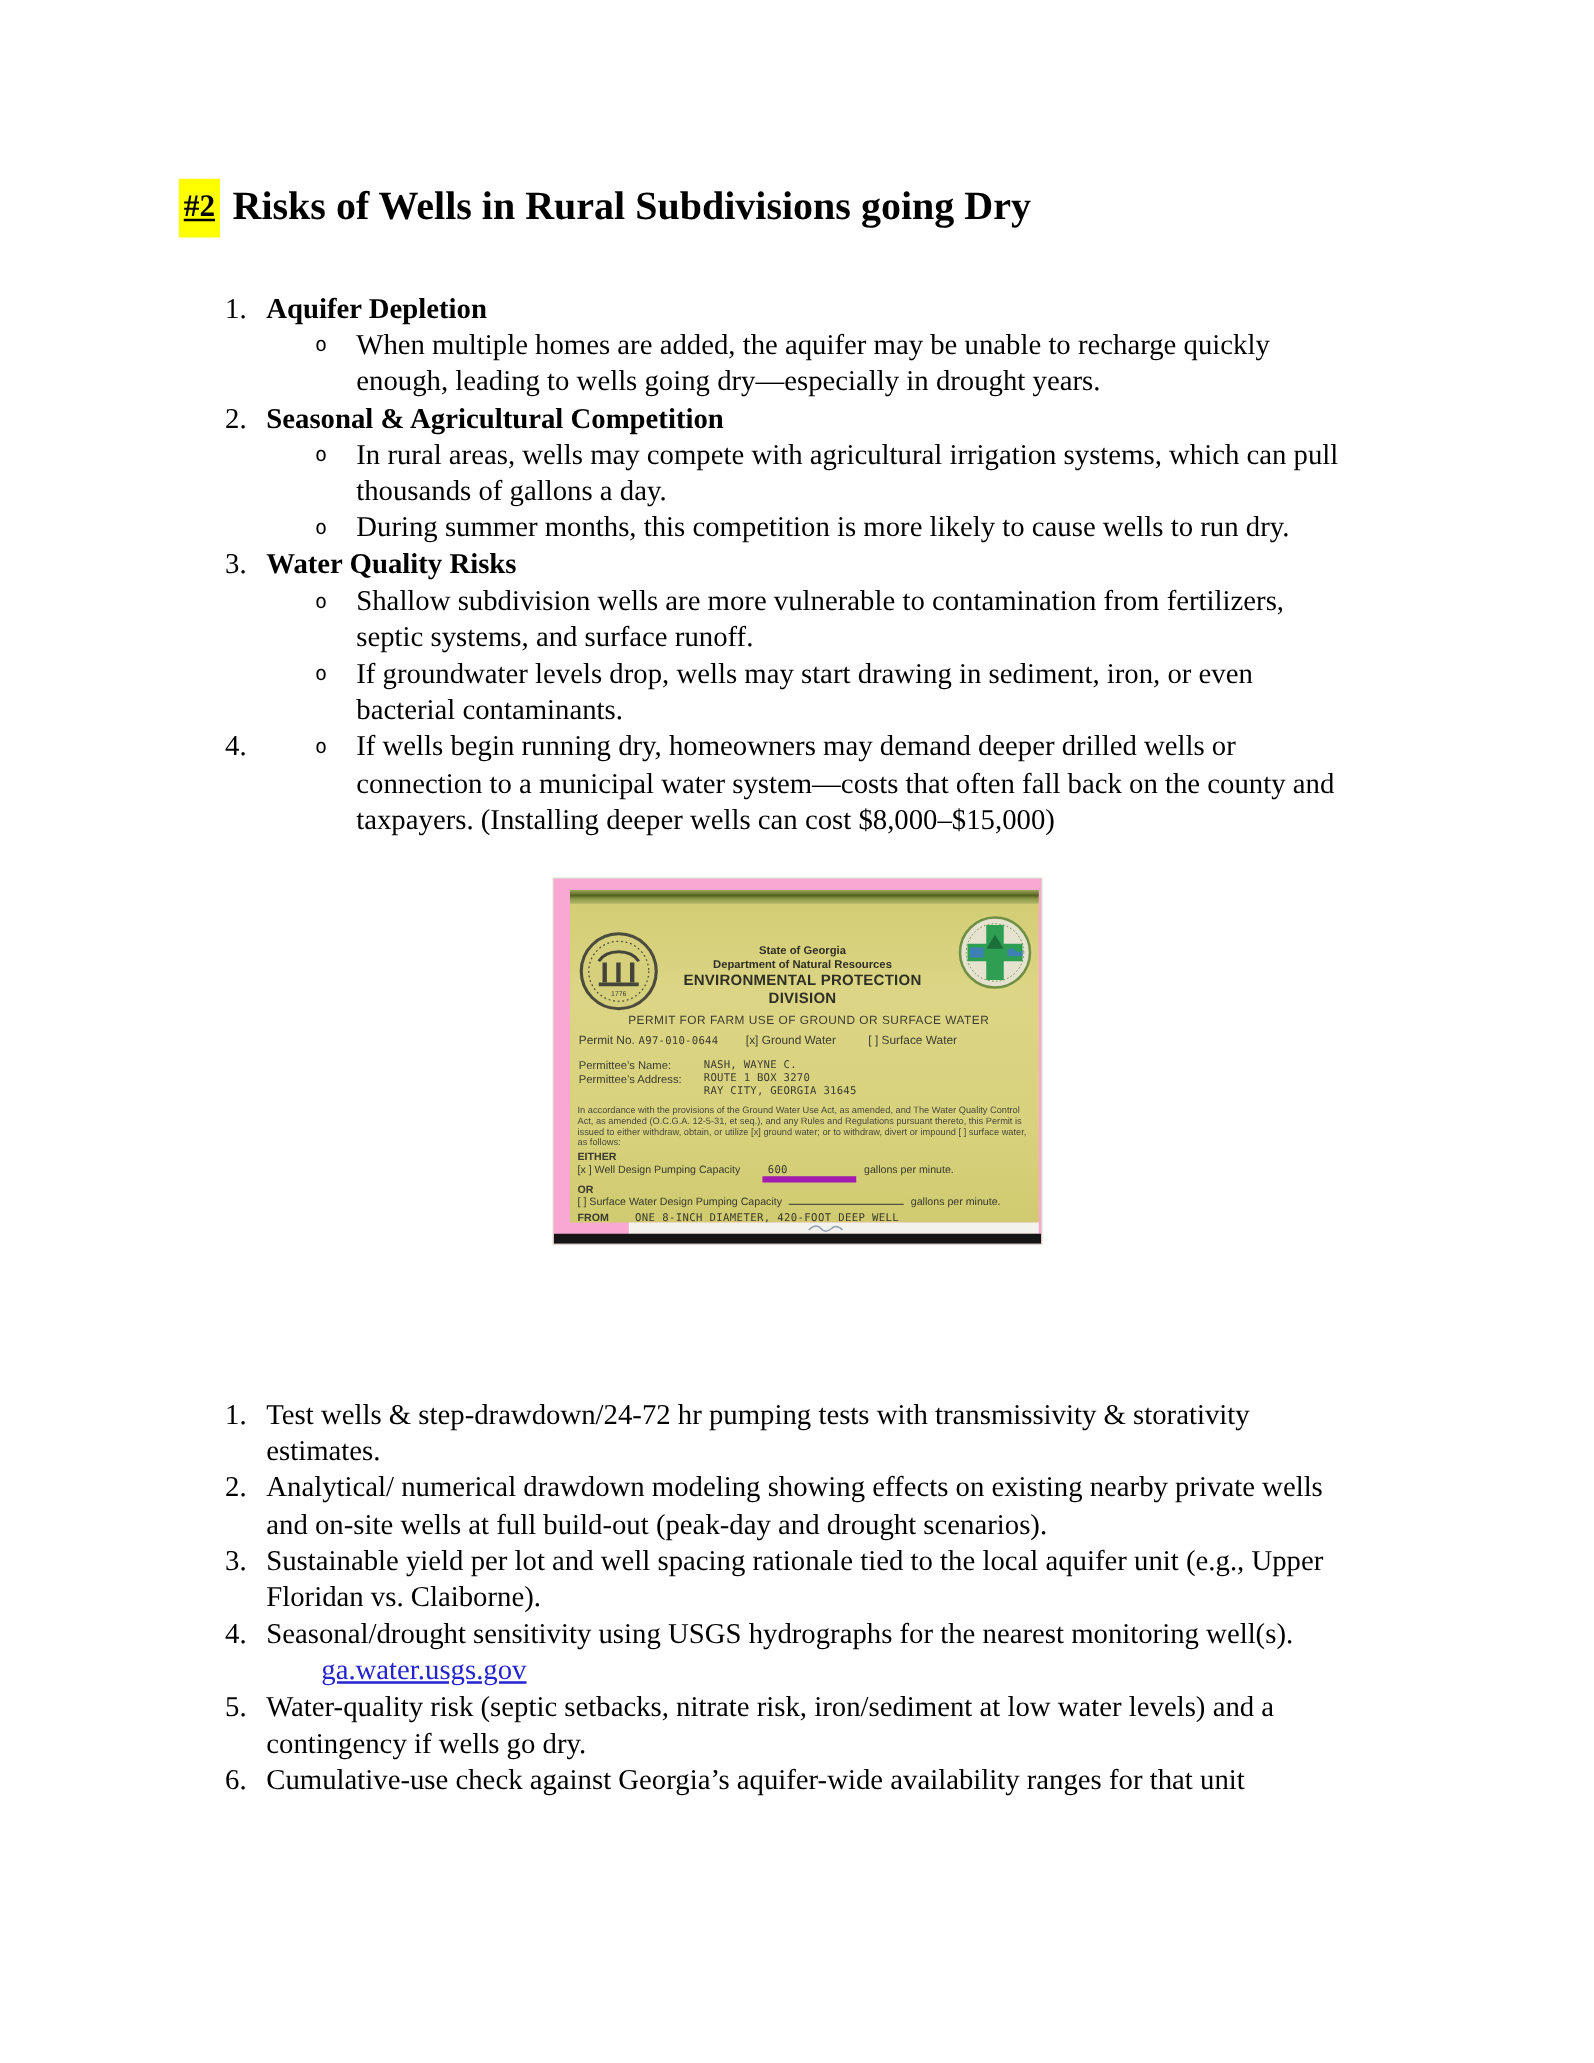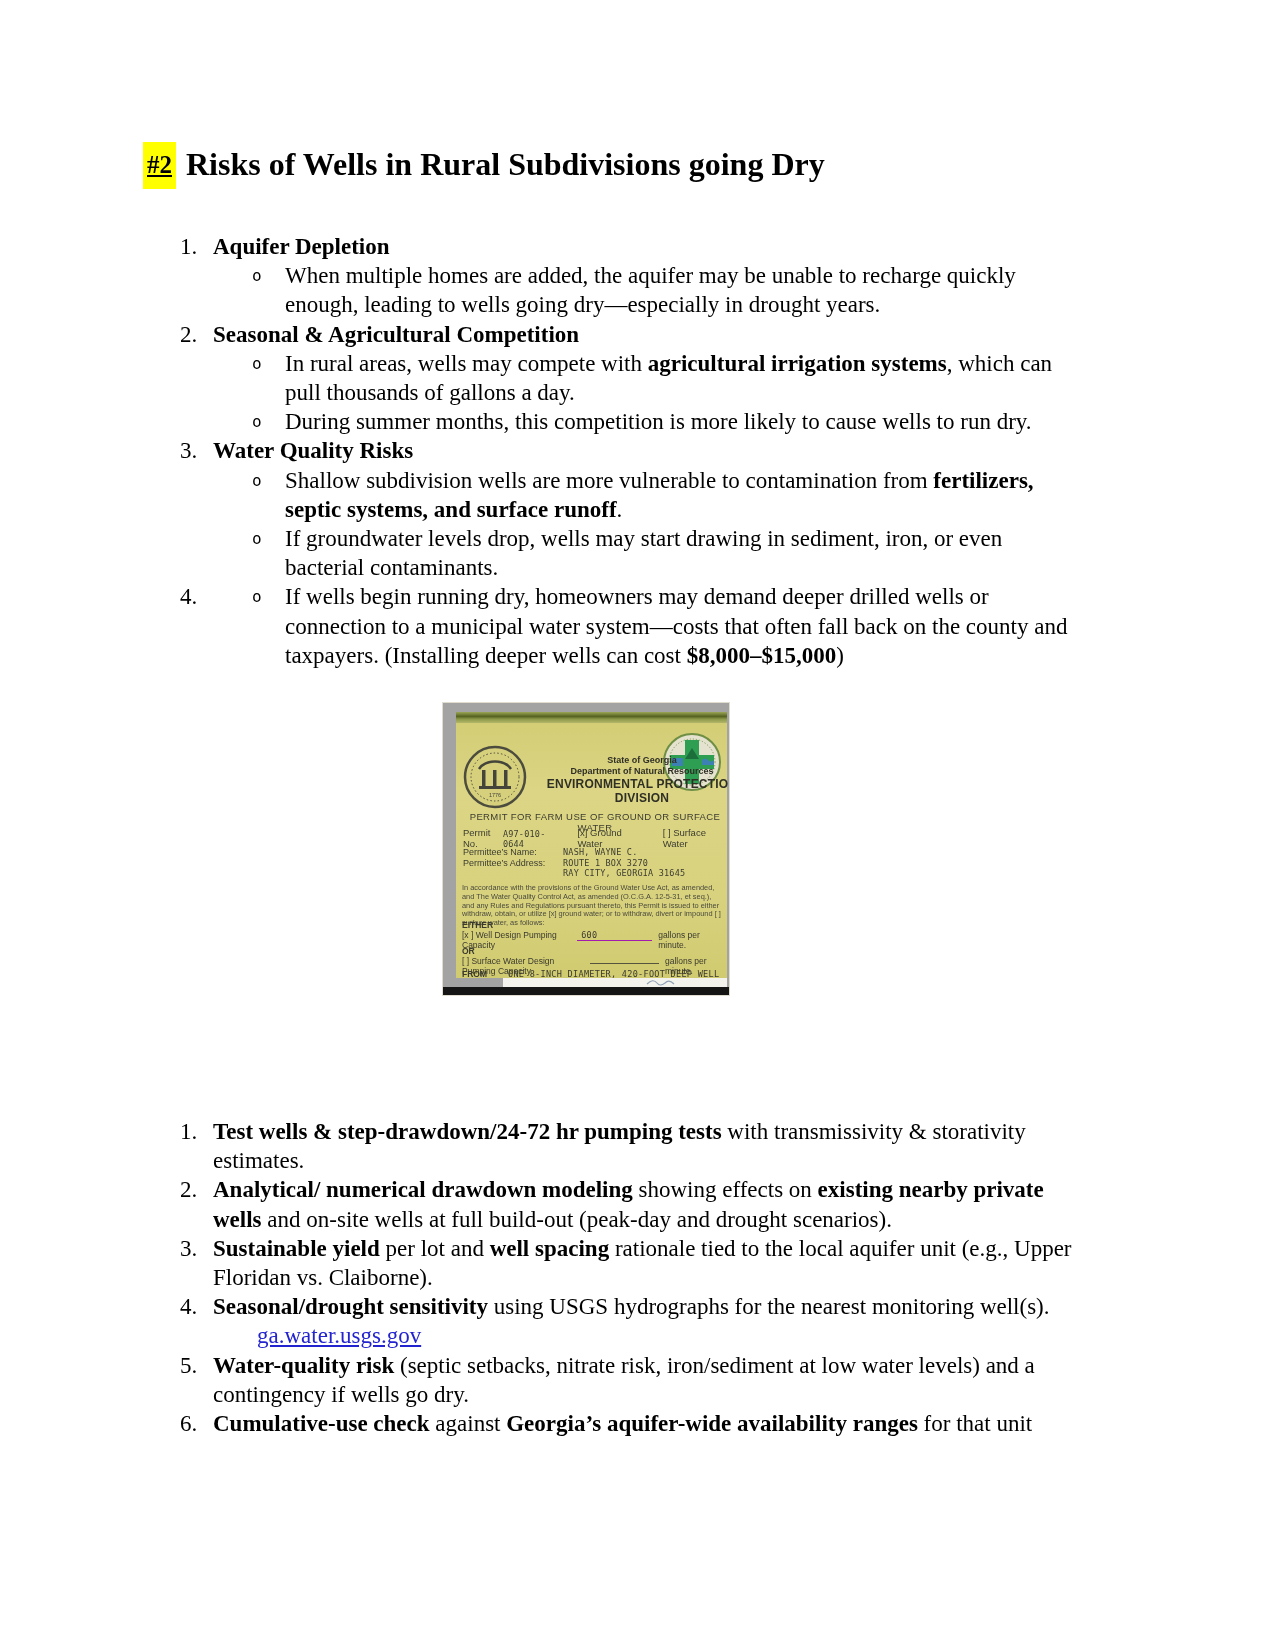--- a/index.html
+++ b/index.html
@@ -32,36 +32,36 @@
   .risks { position:absolute; left:143px; top:232px; width:1000px;
            font-size:23px; line-height:29.2px; }
   .mitem { display:flex; align-items:flex-start; }
   .mnum  { flex:0 0 33px; margin-left:37px; }
   .mhead { font-weight:bold; }
   .sbullet { display:flex; align-items:flex-start; }
   .smark { flex:0 0 33px; margin-left:39px;
            font-family:"DejaVu Sans Mono",monospace; font-size:16px;
            line-height:29.2px; }
   .sbody { width:800px; }
-  .b { font-weight:bold; }
+  .b { font-weight:normal; }
 
   
   .request { position:absolute; left:143px; top:1031px; width:1005px;
              font-size:23px; line-height:29.2px; }
 
   
   .study { position:absolute; left:143px; top:1117px; width:990px;
            font-size:23px; line-height:29.2px; }
   .mbody2 { width:880px; }
   .link { color:#2323cf; text-decoration:underline; cursor:pointer;margin-left:44px; }
 
   
   .photo {
-    position:absolute; left:443px; top:703px; width:286px; height:292px;
-    background:#a3a3a3;
+    position:absolute; left:443px; top:703px; width:390px; height:292px;
+    background:#f9a8d4;
     font-family:"Liberation Sans",sans-serif;
     color:#3a3a2e;
     overflow:hidden;
     box-shadow:0 0 0 1px #e0ddd0;
   }
   .paper {
     position:absolute; left:13px; right:2px; top:9px; height:266px;
     background:linear-gradient(180deg,#d2cc73 0%, #dbd585 30%, #d8d27e 70%, #d0ca70 100%);
   }
   .band {
@@ -98,21 +98,21 @@
   .who { position:absolute; left:20px; top:144px; font-size:9px; line-height:10.5px;
          display:grid; grid-template-columns:100px auto; color:#3c3c30; }
   .who .mono { font-size:8.5px; line-height:10.5px; }
 
   .legal { position:absolute; left:19px; right:7px; top:181px;
            font-size:7.4px; line-height:8.8px; color:#4a4a3c; }
 
   .either { position:absolute; left:19px; top:217px; font-size:8.5px; font-weight:bold; }
   .cap1 { position:absolute; left:19px; right:10px; top:227px; font-size:8.5px;
           display:flex; align-items:baseline; }
-  .cap1 .uval { border-bottom:1px solid #a21caf; margin-left:5px; padding:0 55px 0 4px; }
+  .cap1 .uval { border-bottom:5px solid #a21caf; margin-left:18px; padding:0 55px 0 4px; }
   .cap1 .suf { margin-left:6px; }
   .orlbl { position:absolute; left:19px; top:243px; font-size:8.5px; font-weight:bold; }
   .cap2 { position:absolute; left:19px; right:10px; top:253px; font-size:8.5px;
           display:flex; align-items:baseline; }
   .cap2 .uline { border-bottom:1px solid #55553f; width:92px; margin-left:5px; }
   .cap2 .suf { margin-left:6px; }
 
   .fromline { position:absolute; left:19px; right:4px; top:266px; font-size:8.5px;
               display:flex; align-items:baseline;gap:17px; }
   .fromline .flabel { font-weight:bold; }

